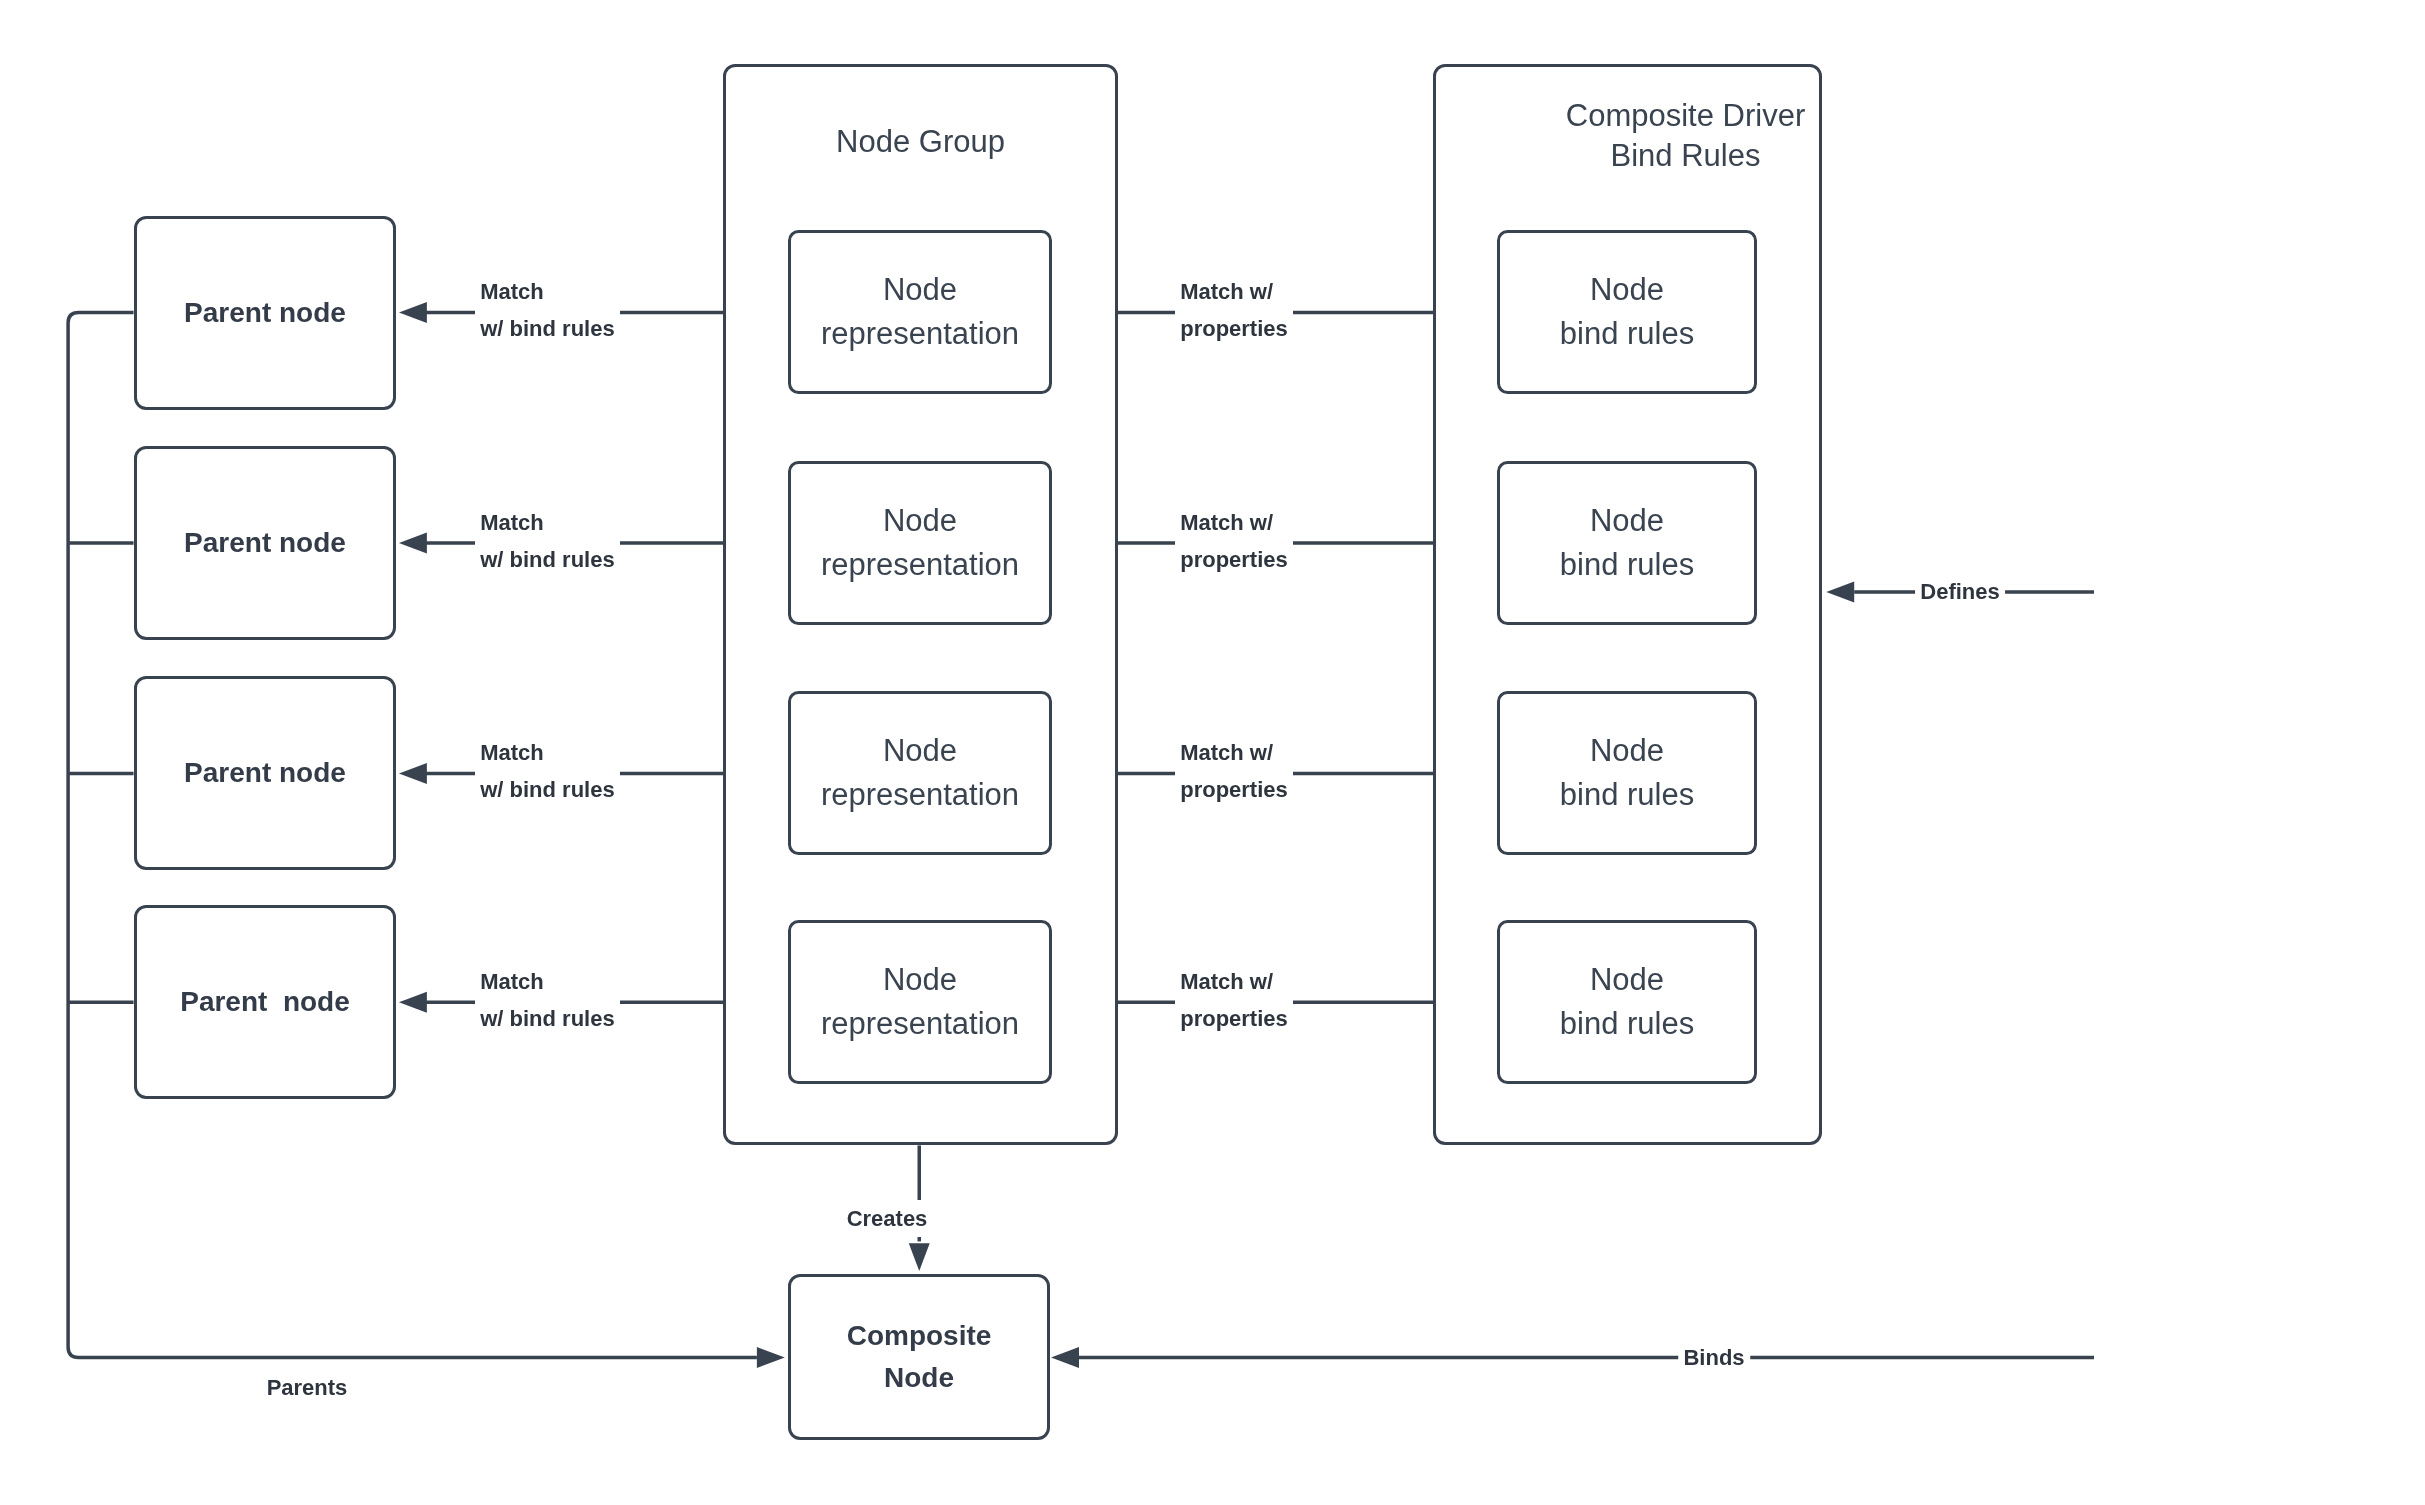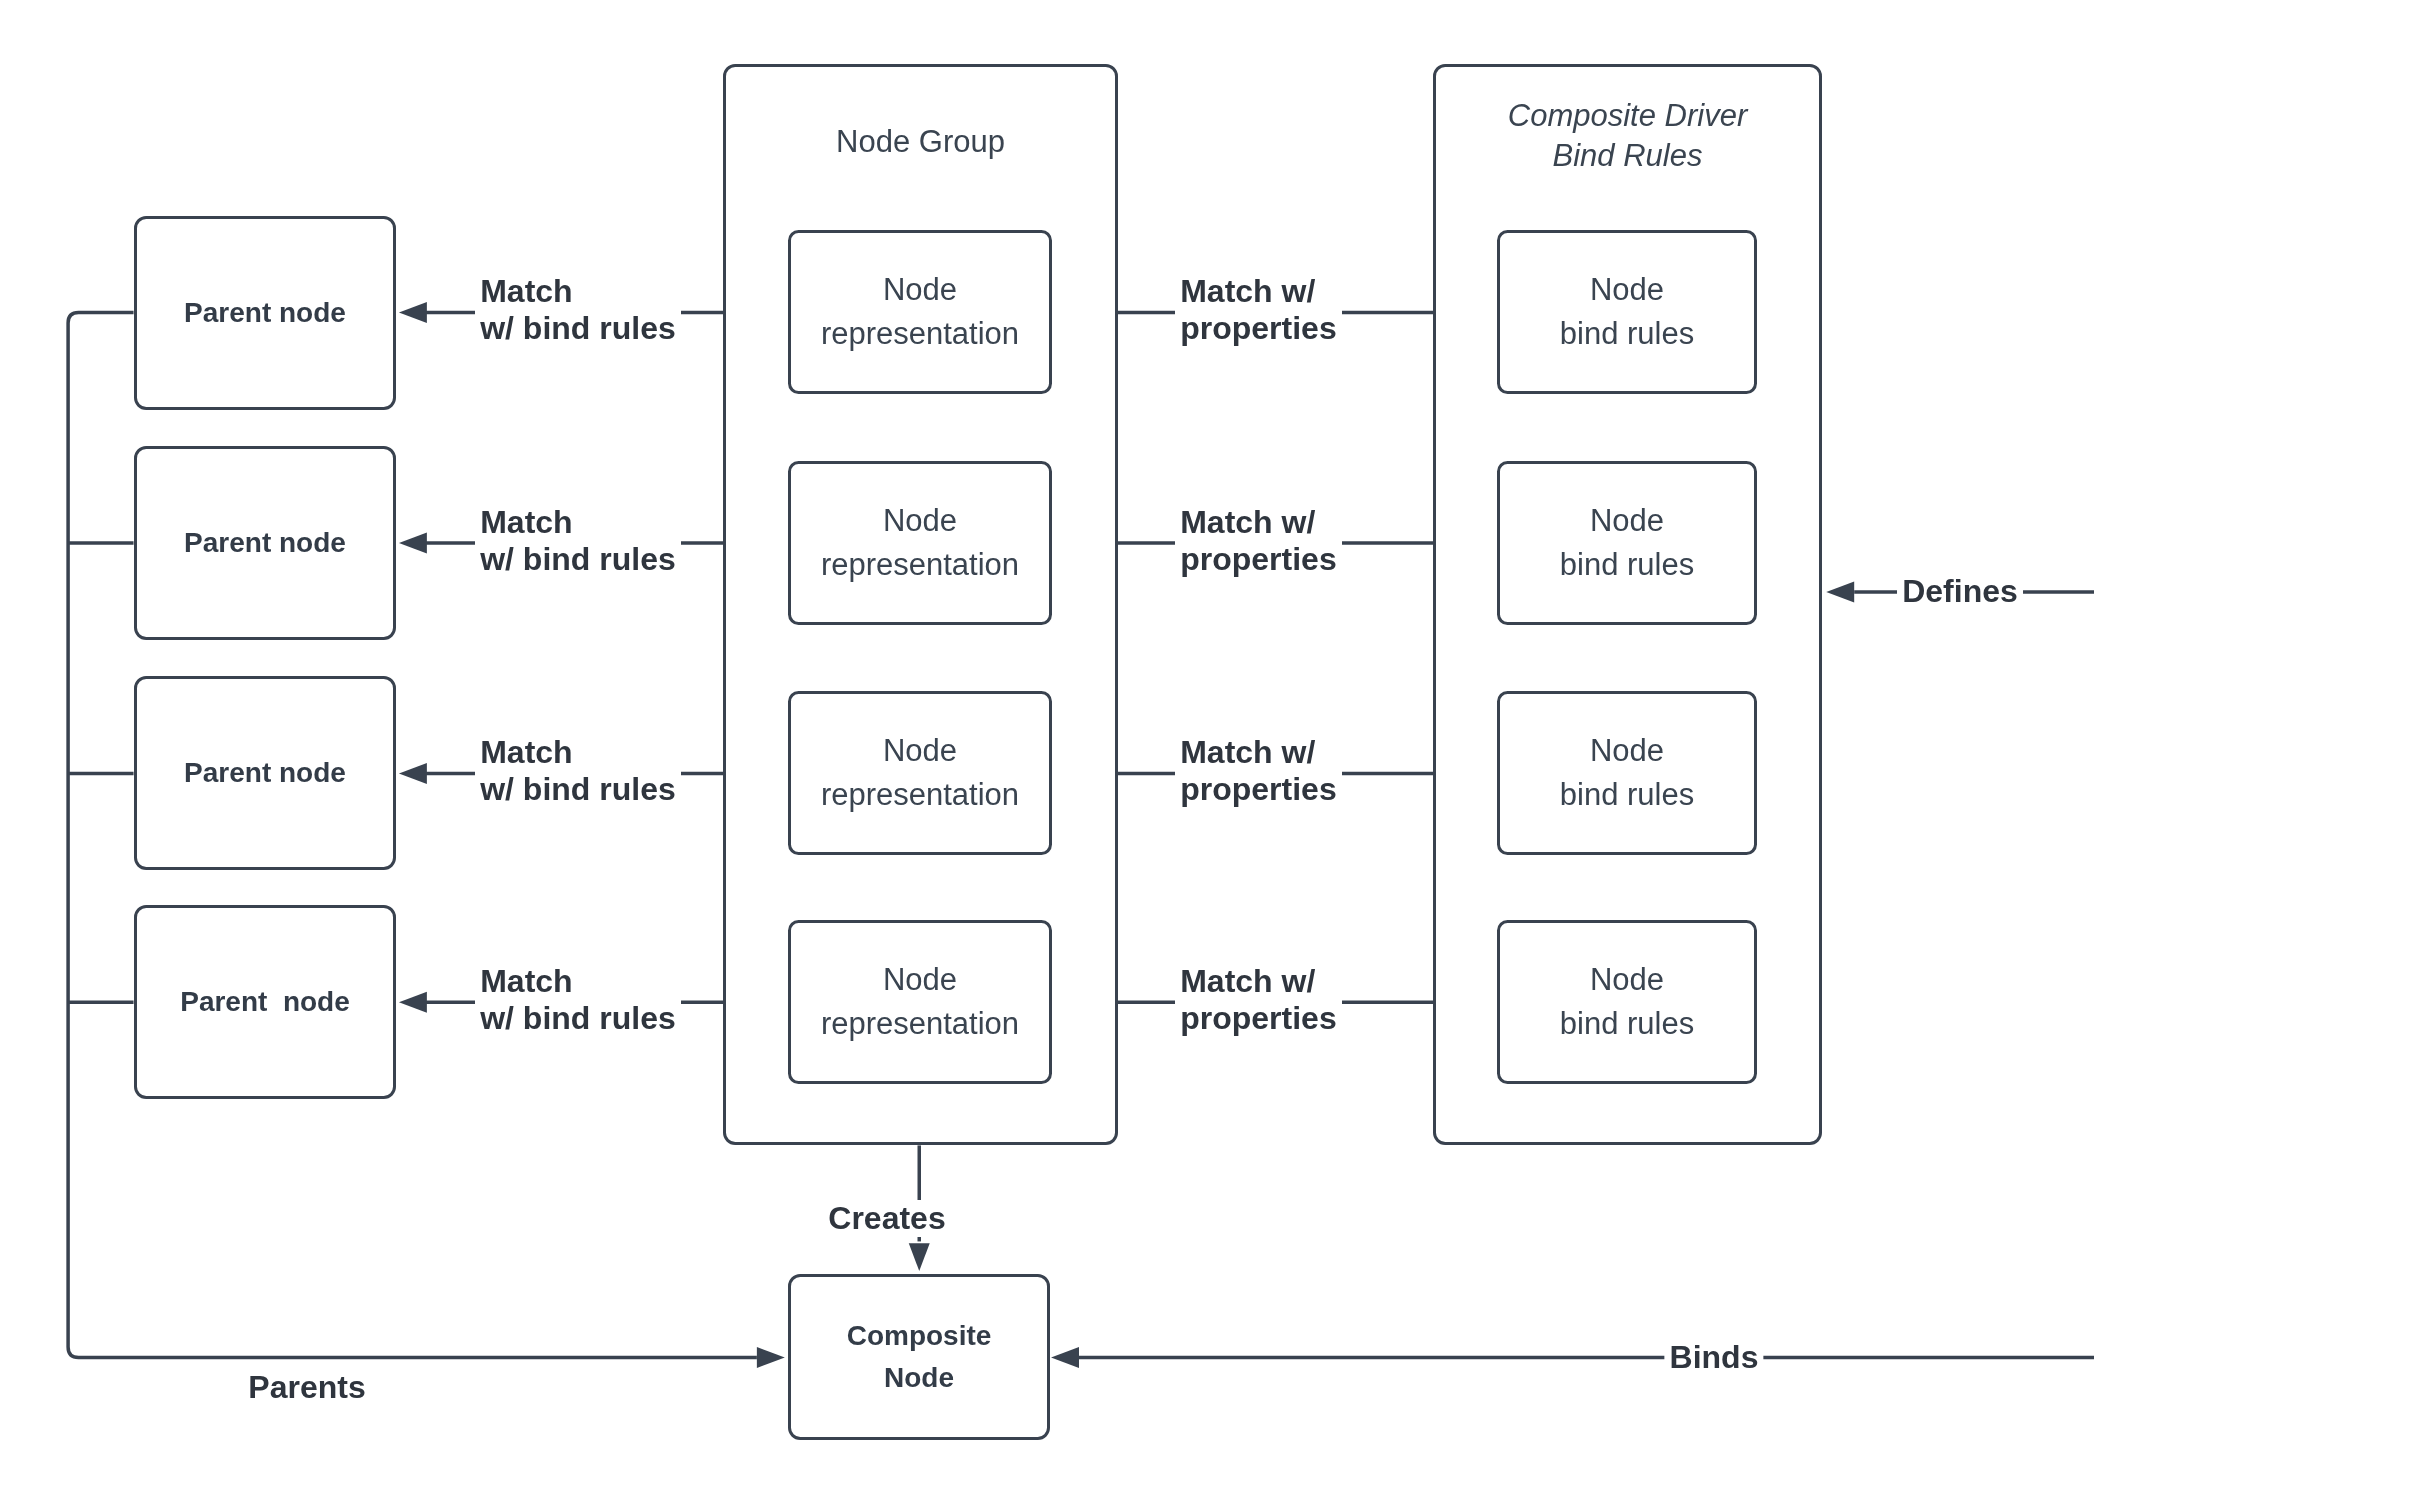--- a/index.html
+++ b/index.html
@@ -37,21 +37,21 @@
     font-size:31px;line-height:40px;
     color:#3A4450;
   }
   .inner-text{font-size:31px;line-height:44px;color:#3A4450;}
   .bold-node{font-size:28px;line-height:42px;font-weight:bold;color:#333C48;}
   .parent-box .bold-node{white-space:pre;line-height:40px;}
   .edge-label{
     position:absolute;
     background:#ffffff;
     font-weight:bold;
-    font-size:32px;line-height:37px;
+    font-size:22px;line-height:37px;
     color:#2F353E;
     padding:0 5.2px;
     white-space:nowrap;
   }
   .edge-label.centered{transform:translateX(-50%);text-align:right;}
 </style>
 </head>
 <body>
 
 <div class="stage">
@@ -93,21 +93,21 @@
     <path d="M 2552 828 V 1543 Q 2552 1555 2540 1555 H 1236"></path>
     <polygon points="1204,1555 1236,1543 1236,1567"></polygon>
   </svg>
 
   <div class="container-box" style="left:723px;top:64px;width:395px;height:1081px;"></div>
   <div class="container-title" style="left:723px;top:122px;width:395px;">
     <span>Node Group</span>
   </div>
 
   <div class="container-box" style="left:1433px;top:64px;width:389px;height:1081px;"></div>
-  <div class="container-title" style="left:1433px;top:96px;width:389px;font-style:italic;">
+  <div class="container-title" style="left:1491px;top:96px;width:389px;">
     <div>Composite Driver</div>
     <div>Bind Rules</div>
   </div>
 
   <div class="box parent-box" style="left:134px;top:216px;width:262px;height:194px;">
     <span class="bold-node">Parent node</span>
   </div>
   <div class="box parent-box" style="left:134px;top:446px;width:262px;height:194px;">
     <span class="bold-node">Parent node</span>
   </div>

